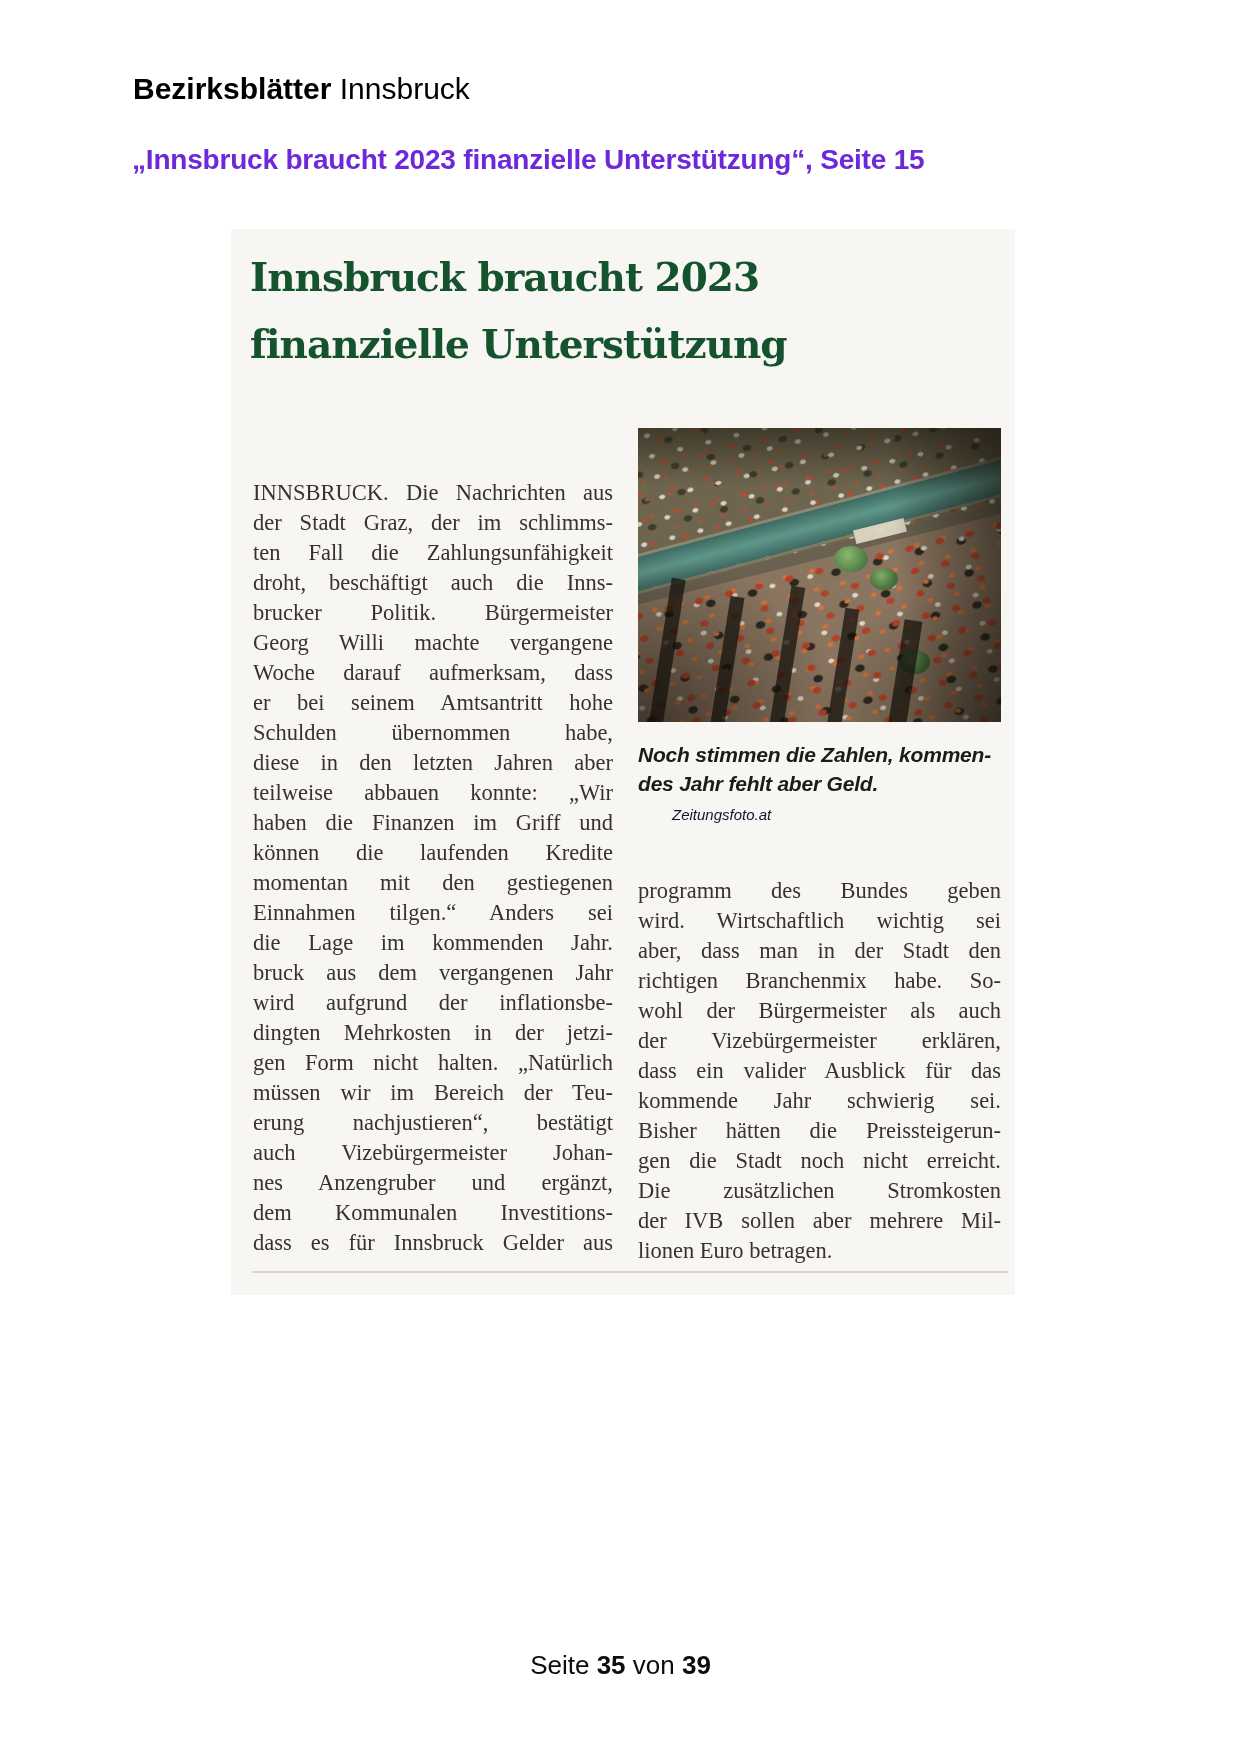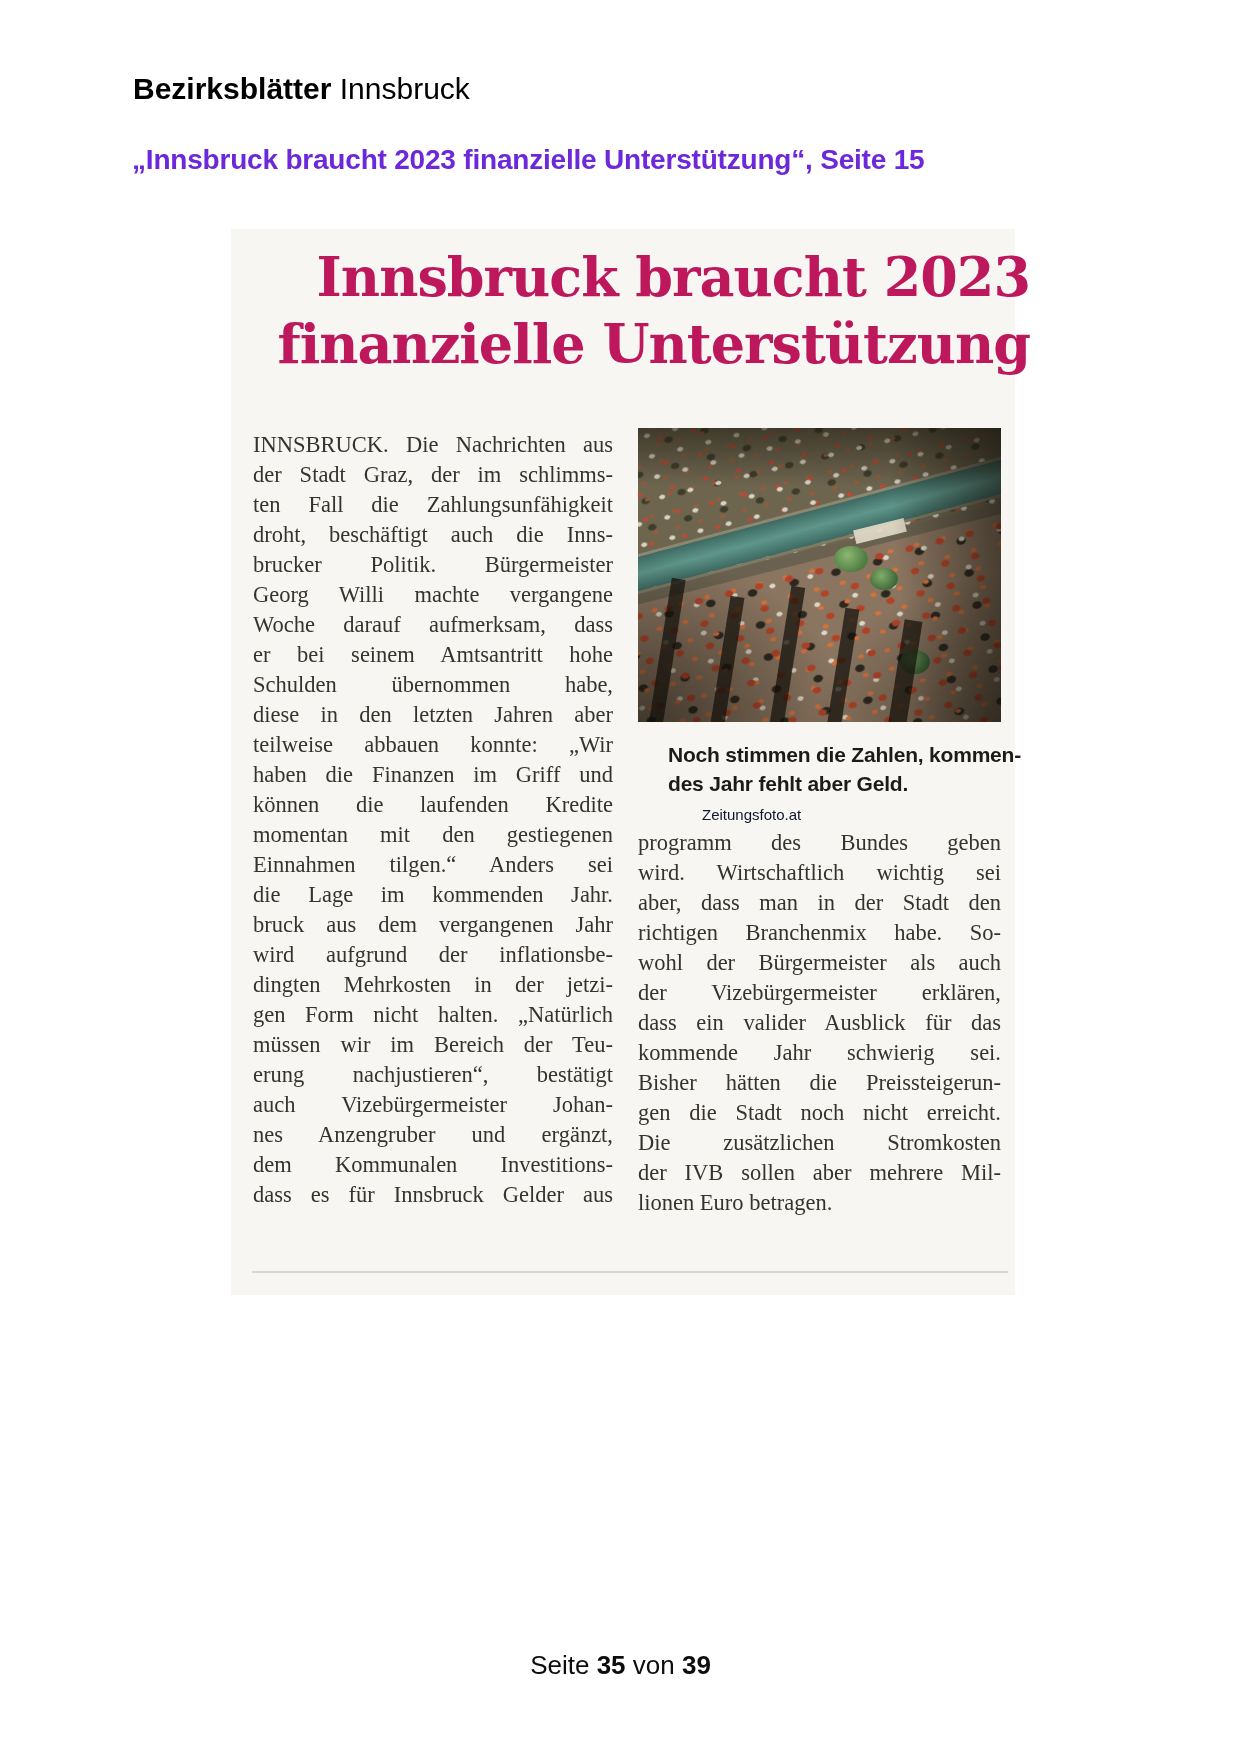--- a/index.html
+++ b/index.html
@@ -13,23 +13,23 @@
   .src-bold{font-weight:700;}
   .clip-ref{position:absolute;left:132px;top:144px;font-size:28px;font-weight:700;color:#6d28d9;letter-spacing:-0.2px;}
   .footer{position:absolute;left:0;top:1650px;width:100%;text-align:center;font-size:26px;color:#0d0d0d;}
   .footer .num{font-weight:700;text-align:right;}
 
   
   .clip-bg{position:absolute;left:231px;top:229px;width:784px;height:1066px;background:#f7f6f3;}
   .headline{
     position:absolute;left:250px;top:244px;width:780px;
     font-family:"DejaVu Serif","Liberation Serif",serif;font-weight:700;
-    font-size:54px;line-height:67px;letter-spacing:-1px;color:#be185d;text-align:right;
+    font-size:39px;line-height:67px;letter-spacing:-1px;color:#14532d;
   }
-  .col{position:absolute;}
+  .col{position:absolute;margin-top:48px;}
   .col-left{left:253px;top:430px;width:360px;}
   .col-right{left:638px;top:828px;width:363px;}
   .tl{
     font-family:"Liberation Serif",serif;font-size:22.5px;line-height:30px;
     color:#36332c;text-align:justify;text-align-last:justify;
   }
   .col-right .tl:last-child{text-align-last:left;}
 
   
   .photo{position:absolute;left:638px;top:428px;width:363px;height:294px;overflow:hidden;background:#6a6150;}
@@ -74,22 +74,22 @@
     left:0;top:0;width:100%;height:100%;
     background:
       linear-gradient(180deg, rgba(25,23,14,.55), transparent 20%),
       linear-gradient(265deg, rgba(16,14,9,.6), transparent 30%),
       radial-gradient(ellipse at 0% 105%, rgba(16,14,9,.65), transparent 42%),
       radial-gradient(ellipse at 100% 108%, rgba(16,14,9,.55), transparent 38%);
   }
 
   
   .caption{
-    position:absolute;left:668px;top:740px;width:370px;
-    font-size:21px;font-weight:700;line-height:29px;color:#1c1b18;letter-spacing:-0.2px;
+    position:absolute;left:638px;top:740px;width:370px;
+    font-size:21px;font-weight:700;line-height:29px;color:#1c1b18;letter-spacing:-0.2px;font-style:italic;
   }
   .credit{font-weight:400;font-size:15px;color:#0f172a;margin-left:34px;letter-spacing:0;}
 
   .divider{position:absolute;left:252px;top:1271px;width:756px;height:2px;background:#dad7d2;}
 </style>
 </head>
 <body>
 
 <div>
 

